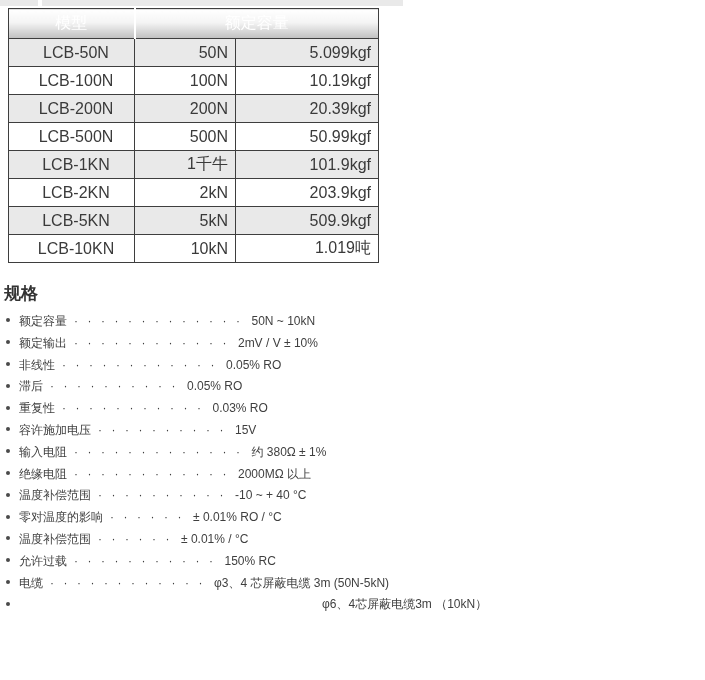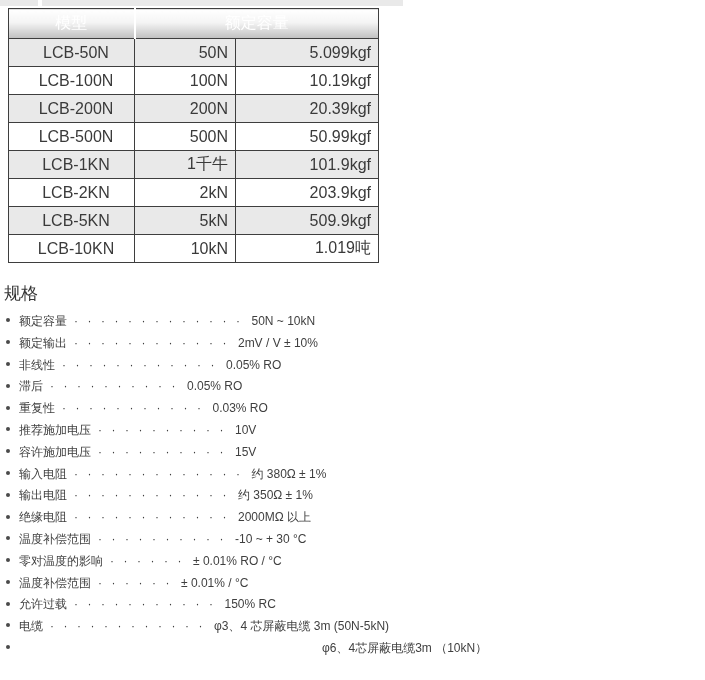--- a/index.html
+++ b/index.html
@@ -38,21 +38,21 @@
   }
   table.cap th:first-child{border-right:2px solid #ffffff;}
   table.cap td.model{text-align:center;padding-left:16px;}
   table.cap td.num{text-align:right;padding-left:16px;}
   table.cap tbody tr:nth-child(odd) td{background:#e9e9e9;}
   table.cap tbody tr:nth-child(even) td{background:#ffffff;}
 
   
   .specs{margin:21px 0 0 4px;}
   .specs h2{
-    margin:0;font-size:17px;font-weight:normal;color:#333333;line-height:20px;
+    margin:0;font-size:17px;font-weight:bold;color:#333333;line-height:20px;
   }
   ul.spec-list{list-style:none;margin:7px 0 0 0;padding:0;}
   ul.spec-list li{
     line-height:21.8px;font-size:12px;color:#3f3f3f;white-space:nowrap;
   }
   .bullet{
     display:inline-block;width:4px;height:4px;border-radius:50%;
     background:#4a4a4a;margin:0 9px 3px 2px;vertical-align:middle;
   }
   .spec-dots{letter-spacing:9.5px;margin-left:7px;color:#3f3f3f;}
@@ -149,42 +149,36 @@
       </li>
 
       <li>
         <span class="bullet"></span><span class="spec-label">滞后</span><span class="spec-dots">··········</span><span class="spec-value">0.05% RO</span>
       </li>
 
       <li>
         <span class="bullet"></span><span class="spec-label">重复性</span><span class="spec-dots">···········</span><span class="spec-value">0.03% RO</span>
       </li>
 
-      <li>
-        <span class="bullet"></span><span class="spec-label">推荐施加电压</span><span class="spec-dots">··········</span><span class="spec-value">10V</span>
-      </li>
 
       <li>
         <span class="bullet"></span><span class="spec-label">容许施加电压</span><span class="spec-dots">··········</span><span class="spec-value">15V</span>
       </li>
 
       <li>
         <span class="bullet"></span><span class="spec-label">输入电阻</span><span class="spec-dots">·············</span><span class="spec-value">约 380Ω ± 1%</span>
       </li>
 
-      <li>
-        <span class="bullet"></span><span class="spec-label">输出电阻</span><span class="spec-dots">············</span><span class="spec-value">约 350Ω ± 1%</span>
-      </li>
 
       <li>
         <span class="bullet"></span><span class="spec-label">绝缘电阻</span><span class="spec-dots">············</span><span class="spec-value">2000MΩ 以上</span>
       </li>
 
       <li>
-        <span class="bullet"></span><span class="spec-label">温度补偿范围</span><span class="spec-dots">··········</span><span class="spec-value">-10 ~ + 30 °C</span>
+        <span class="bullet"></span><span class="spec-label">温度补偿范围</span><span class="spec-dots">··········</span><span class="spec-value">-10 ~ + 40 °C</span>
       </li>
 
 
       <li>
         <span class="bullet"></span><span class="spec-label">零对温度的影响</span><span class="spec-dots">······</span><span class="spec-value">± 0.01% RO / °C</span>
       </li>
 
       <li>
         <span class="bullet"></span><span class="spec-label">温度补偿范围</span><span class="spec-dots">······</span><span class="spec-value">± 0.01% / °C</span>
       </li>

